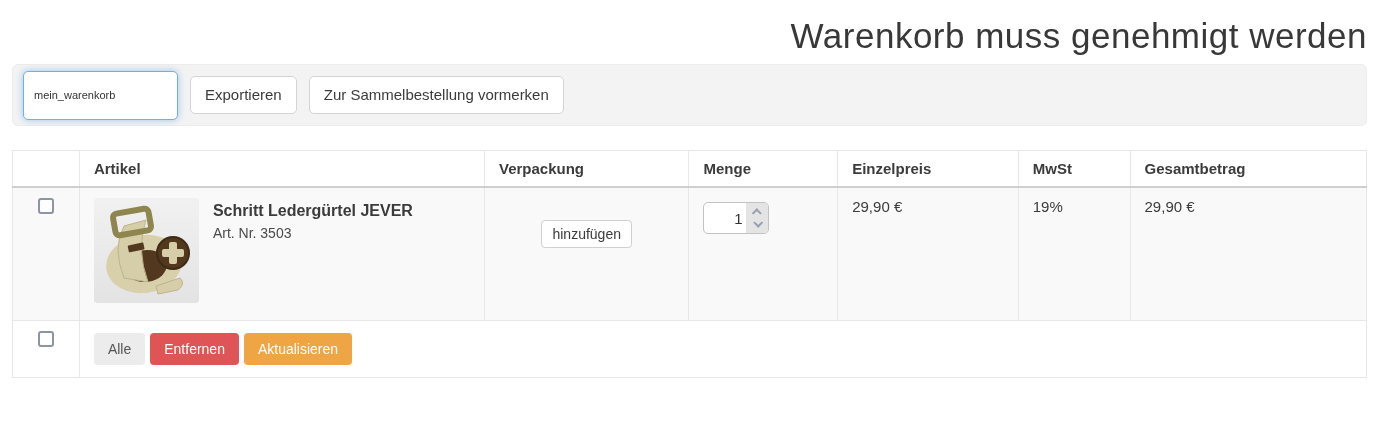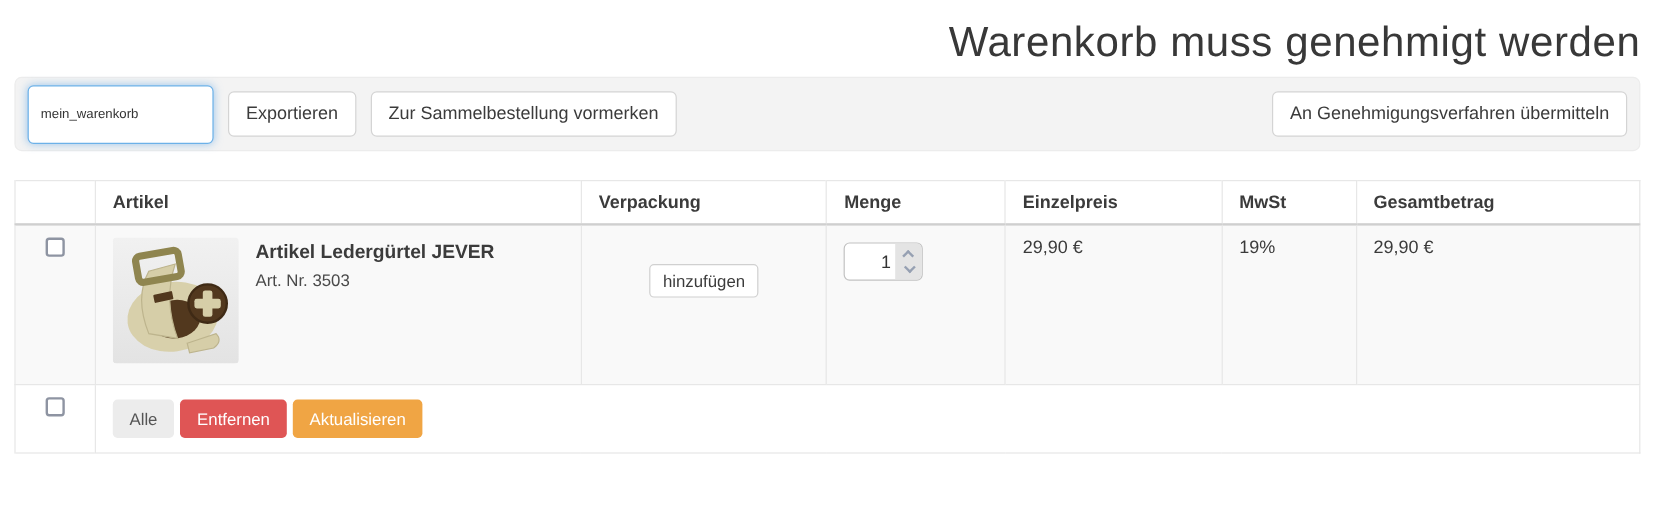--- a/index.html
+++ b/index.html
@@ -119,21 +119,20 @@
 
 <div class="page">
 
   <h1 class="page-title">Warenkorb muss genehmigt werden</h1>
 
   <div class="toolbar">
     <input class="cart-name-input" type="text" value="mein_warenkorb" style="">
     <button class="btn">Exportieren</button>
     <button class="btn">Zur Sammelbestellung vormerken</button>
     <div class="spacer"></div>
-    <button class="btn">An Genehmigungsverfahren übermitteln</button>
   </div>
 
   <table class="cart">
     <colgroup>
       <col style="width:67px">
         <col style="width:406px">
         <col style="width:205px">
       <col style="width:149px">
         <col style="width:181px">
         <col style="width:112px">
@@ -170,21 +169,21 @@
               <path d="M30 80 Q18 50 30 28 L52 22 Q42 52 54 84 Z" fill="#d6cea8" stroke="#bdb48d" stroke-width="1"></path>
               <path d="M62 88 L86 80 Q92 86 84 92 L64 96 Z" fill="#d6cea8" stroke="#bdb48d" stroke-width="1"></path>
               <rect x="20" y="13" width="36" height="22" rx="4" fill="none" stroke="#8f854f" stroke-width="6" transform="rotate(-10 38 24)"></rect>
               <rect x="34" y="46" width="16" height="7" rx="1" fill="#52381e" transform="rotate(-12 42 49)"></rect>
               <circle cx="79" cy="55" r="16" fill="#52381e"></circle>
               <rect x="68" y="51" width="22" height="8" rx="2" fill="#d6cea8"></rect>
               <rect x="75" y="44" width="8" height="22" rx="2" fill="#d6cea8"></rect>
               <circle cx="79" cy="55" r="16" fill="none" stroke="#3f2a15" stroke-width="2"></circle>
             </svg>
             <div>
-              <div class="product-name">Artikel Ledergürtel JEVER</div>
+              <div class="product-name">Schritt Ledergürtel JEVER</div>
               <div class="product-artnr">Art. Nr. 3503</div>
             </div>
           </div>
         </td>
         <td class="pack-cell">
           <button class="btn-small">hinzufügen</button>
         </td>
         <td>
           <div class="qty">
             <input type="text" value="1" style="">

